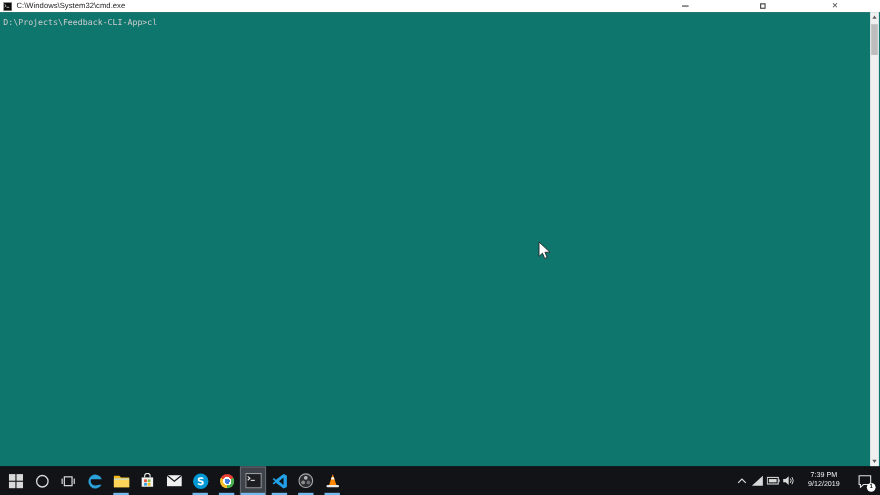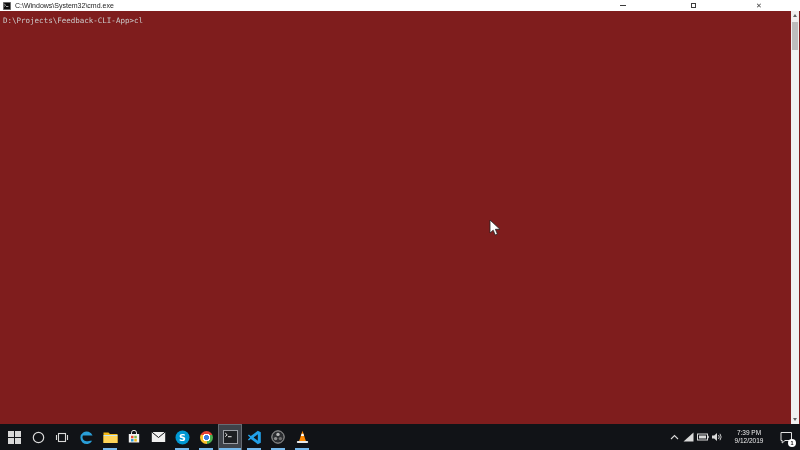--- a/index.html
+++ b/index.html
@@ -14,21 +14,21 @@
   .title-text { font-size:7px; color:#1c1c1c; margin-left:4px; white-space:nowrap; }
   .winctl { position:absolute; top:0; height:11px; width:40px;
             display:flex; align-items:center; justify-content:center; }
   .winctl.min { left:603px; } .winctl.res { left:673px; } .winctl.cls { left:739px; }
   .glyph-min { width:6px; height:1px; background:#3c3c3c; }
   .glyph-res { width:5px; height:5px; border:1px solid #3c3c3c; background:transparent; }
   .glyph-cls { font-size:7px; color:#3c3c3c; line-height:1; }
 
   
   .console { position:absolute; top:11px; left:0; width:800px; height:413px;
-             background:#7f1d1d; }
+             background:#0f766e; }
   .prompt { position:absolute; left:3px; top:5px;
             font-family:"DejaVu Sans Mono", monospace; font-size:7.5px;
             color:#cccccc; white-space:pre; letter-spacing:0px; }
 
   
   .scrollbar { position:absolute; top:0; right:1px; width:8px; height:413px;
                background:#f0f0f0; }
   .sb-btn { position:absolute; left:0; width:8px; height:9px;
             display:flex; align-items:center; justify-content:center; }
   .sb-up { top:0; } .sb-down { bottom:0; }

